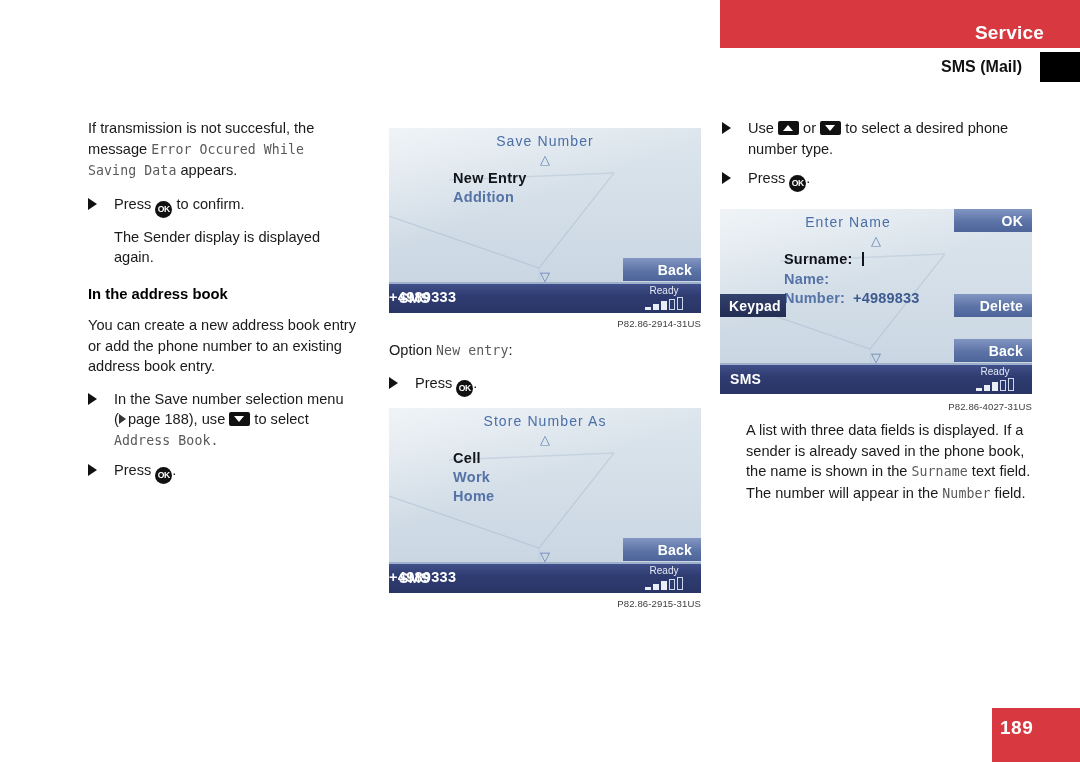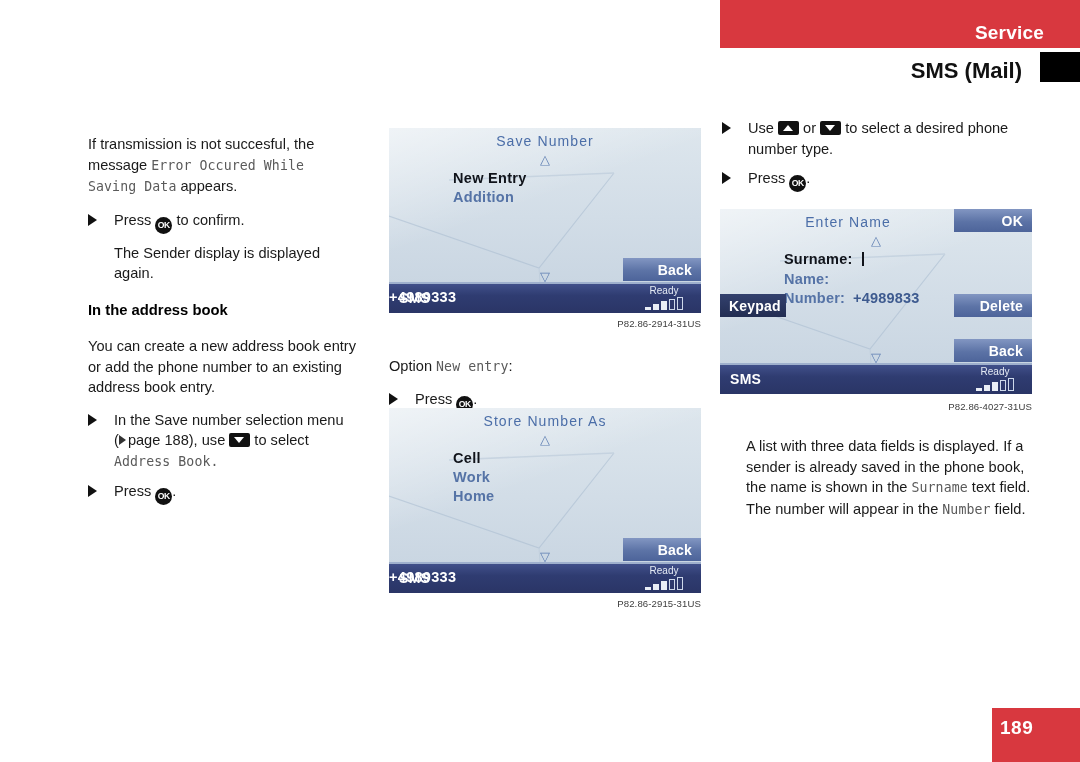--- a/index.html
+++ b/index.html
@@ -31,21 +31,21 @@
     top: 22px;
     font-size: 19px;
     font-weight: bold;
     color: #ffffff;
     letter-spacing: .2px;
   }
   .header-subtitle {
     position: absolute;
     right: 58px;
     top: 58px;
-    font-size: 22px;
+    font-size: 16px;
     font-weight: bold;
     color: #111111;
   }
   .header-black-square {
     position: absolute;
     left: 1040px;
     top: 52px;
     width: 40px;
     height: 30px;
     background: #000000;
@@ -74,21 +74,21 @@
   .col {
     position: absolute;
     font-size: 14.6px;
     line-height: 20.5px;
     color: #1a1a1a;
   }
   .col-left  { left: 88px;  top: 118px; width: 268px; }
   .col-right { left: 722px; top: 118px; width: 318px; }
 
   p.para {
-    margin: 16px 0 12px 0;
+    margin: 0 0 12px 0;
   }
   p.para.tight { margin-bottom: 4px; }
 
   .mono {
     font-family: "DejaVu Sans Mono", monospace;
     font-size: 13.2px;
     color: #5a5a5a;
     letter-spacing: .1px;
   }
 

